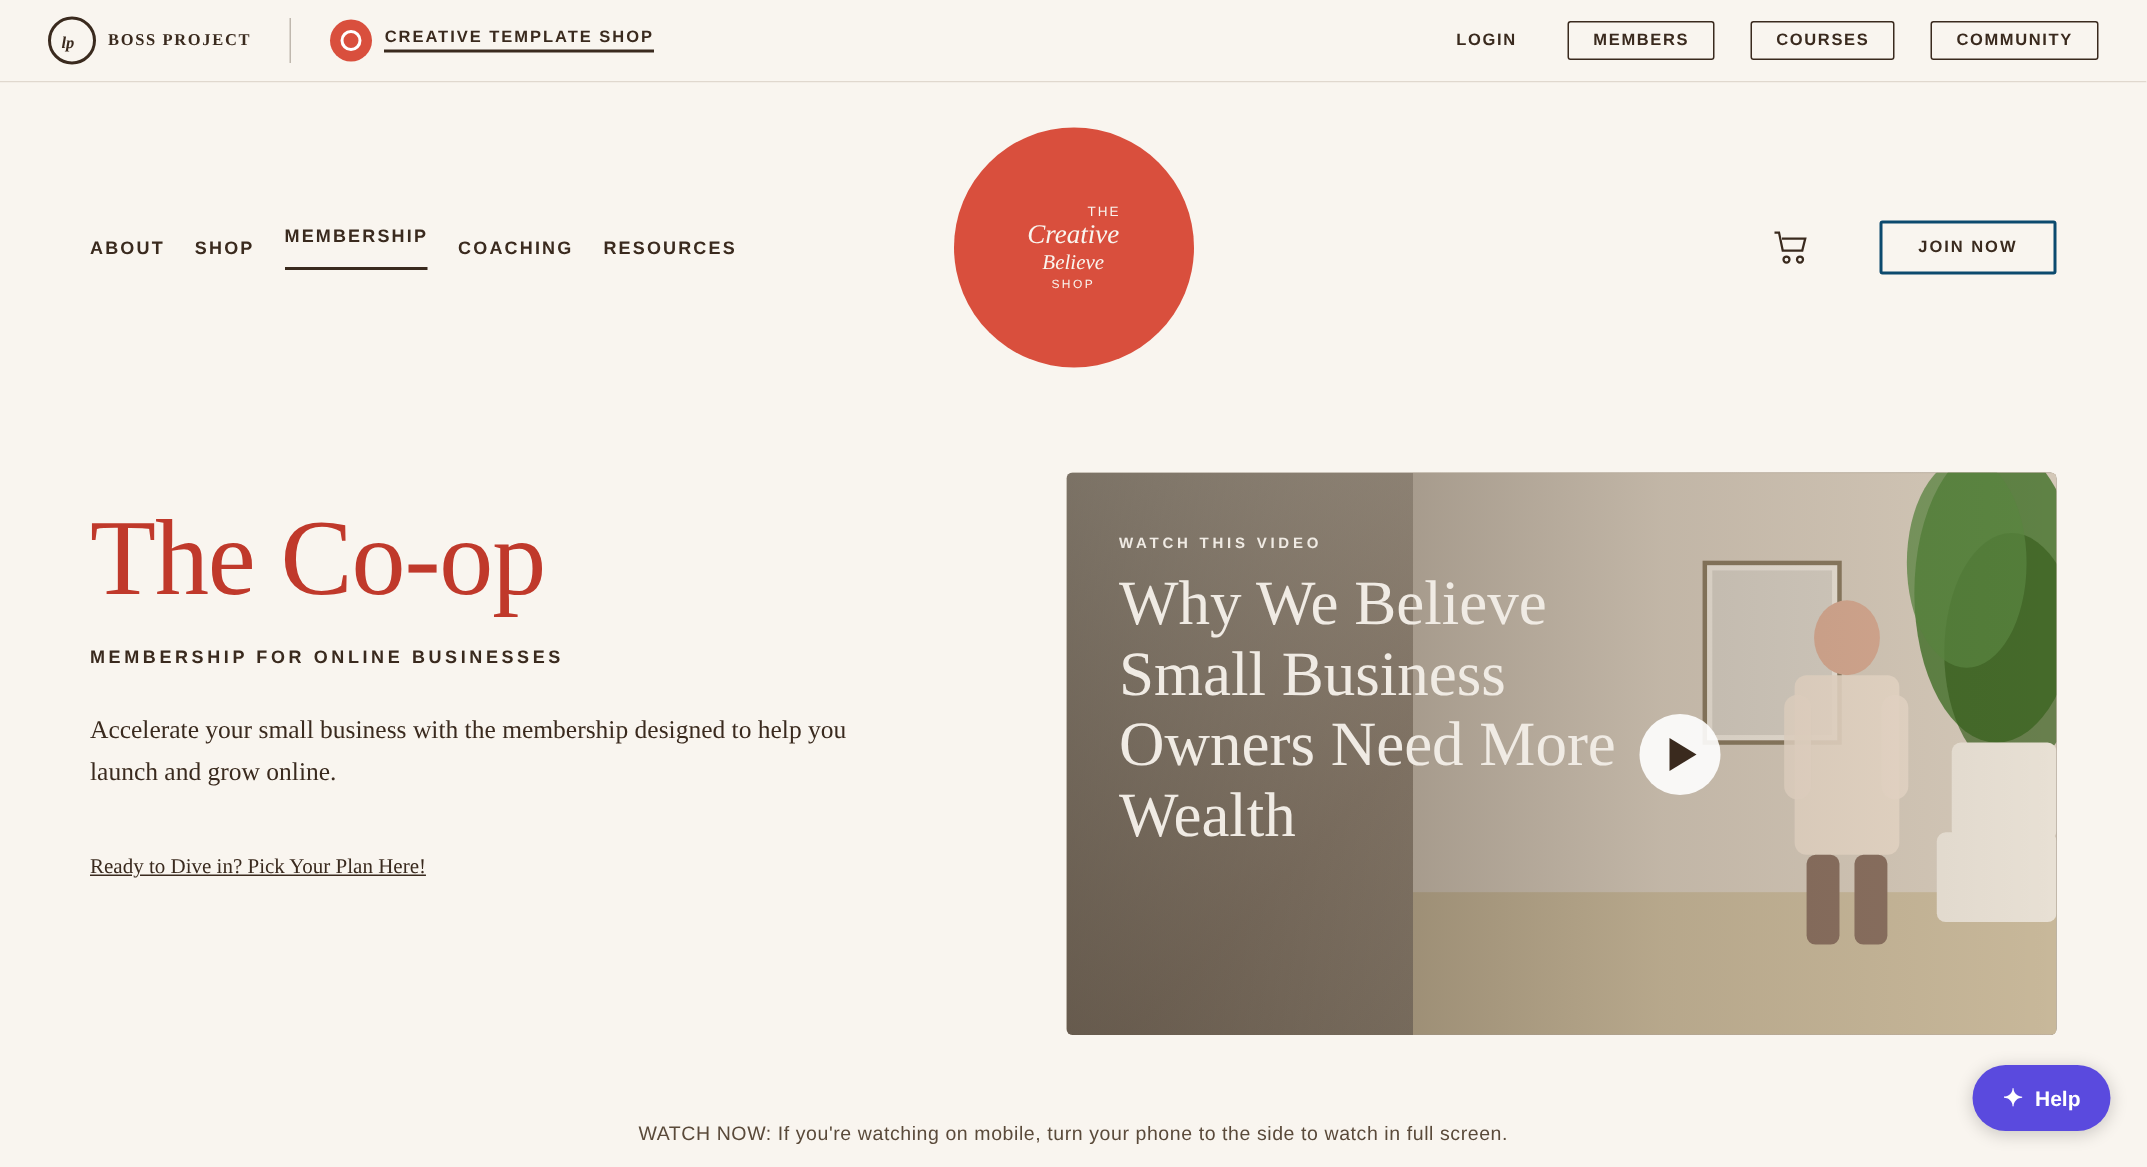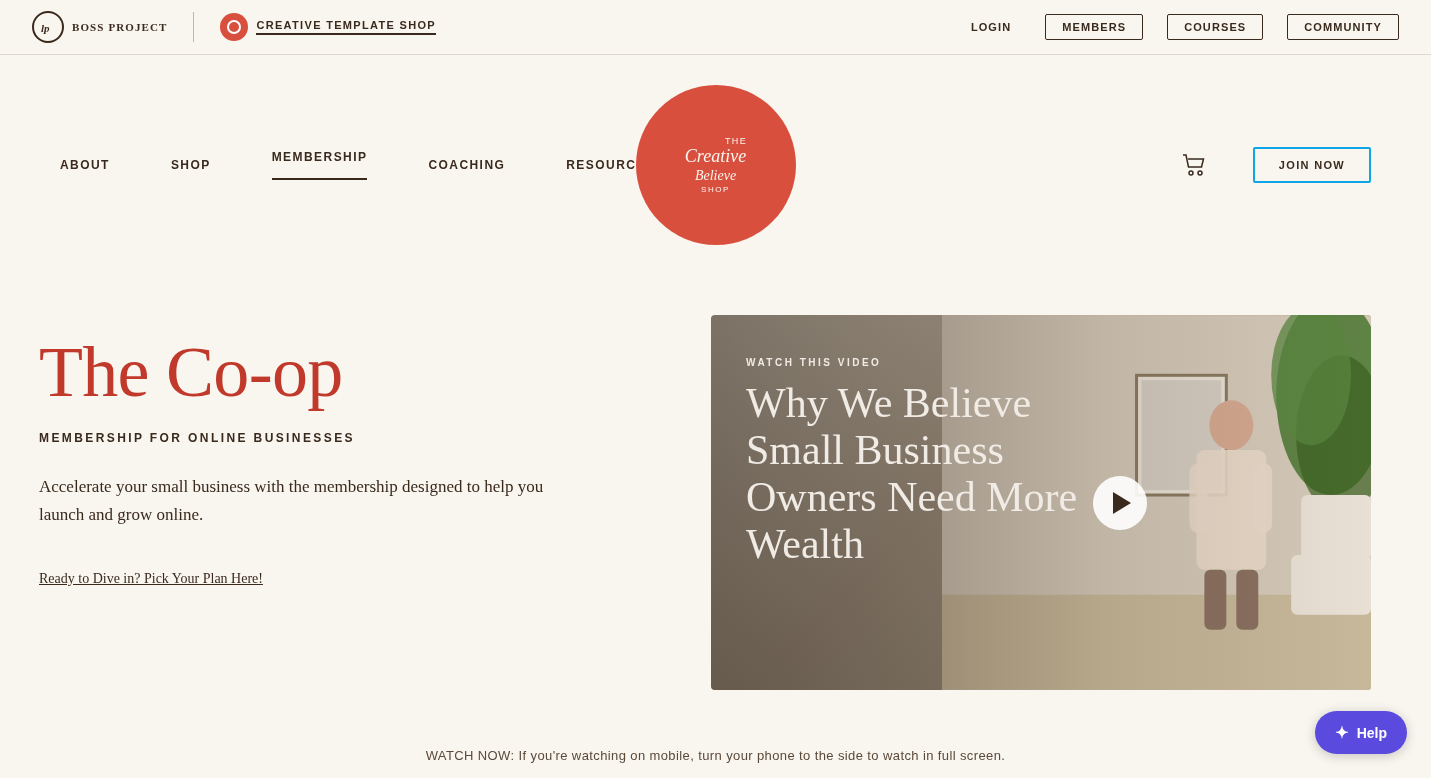--- a/index.html
+++ b/index.html
@@ -124,21 +124,21 @@
       display: flex;
       align-items: center;
       justify-content: space-between;
       padding: 0 60px;
       height: 220px;
       position: relative;
     }
     .main-nav-left {
       display: flex;
       align-items: center;
-      gap: 61px;
+      gap: 20px;
     }
     .main-nav-link {
       font-family: 'Arial', sans-serif;
       font-size: 12px;
       font-weight: bold;
       letter-spacing: 0.12em;
       color: #3a2a1e;
       text-transform: uppercase;
       text-decoration: none;
     }
@@ -206,34 +206,33 @@
     }
     .join-btn {
       font-family: 'Arial', sans-serif;
       font-size: 11px;
       font-weight: bold;
       letter-spacing: 0.12em;
       color: #3a2a1e;
       text-transform: uppercase;
       text-decoration: none;
       padding: 10px 24px;
-      border: 2px solid #0ea5e9;
+      border: 2px solid #0c4a6e;
       border-radius: 2px;
       white-space: nowrap;
       margin-left: 24px;
     }
 
     
     .hero {
       display: flex;
-      padding: 40px 60px 40px 27px;
+      padding: 40px 60px 40px 60px;
       gap: 60px;
       align-items: flex-start;
       min-height: 400px;
-      margin-left: 12px;
     }
     .hero-left {
       flex: 1;
       max-width: 640px;
       padding-top: 20px;
     }
     .hero-title {
       font-family: Georgia, 'Times New Roman', serif;
       font-size: 72px;
       font-weight: 400;

